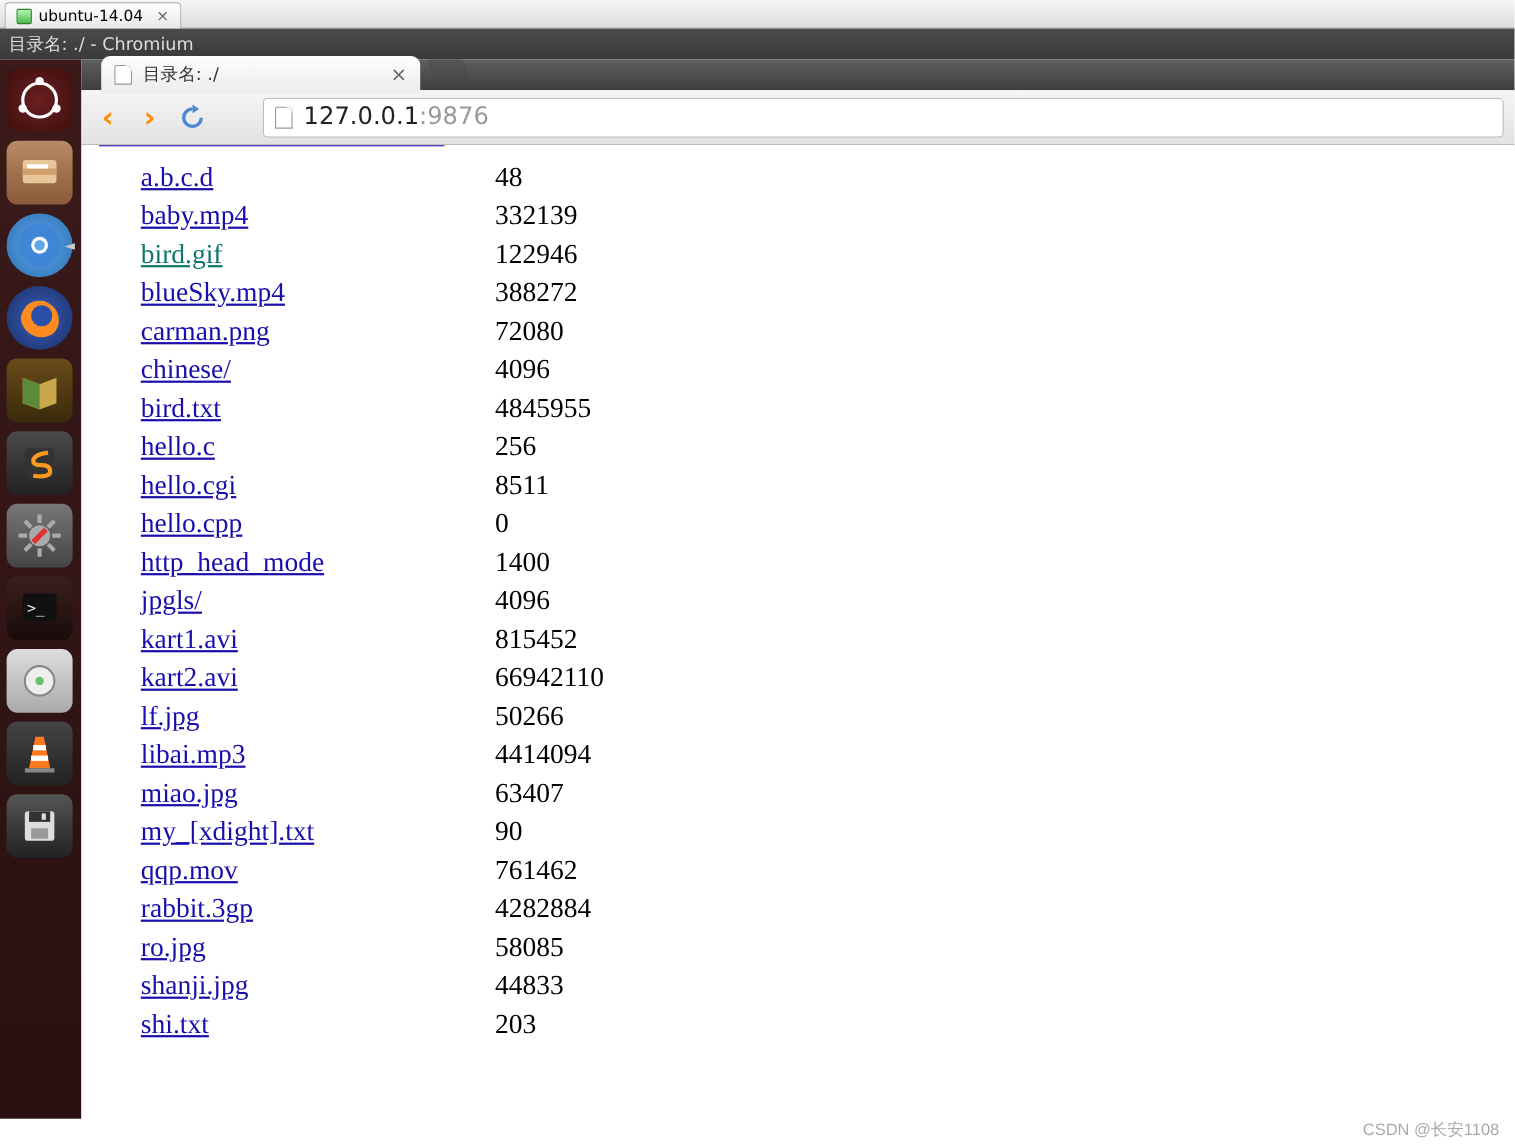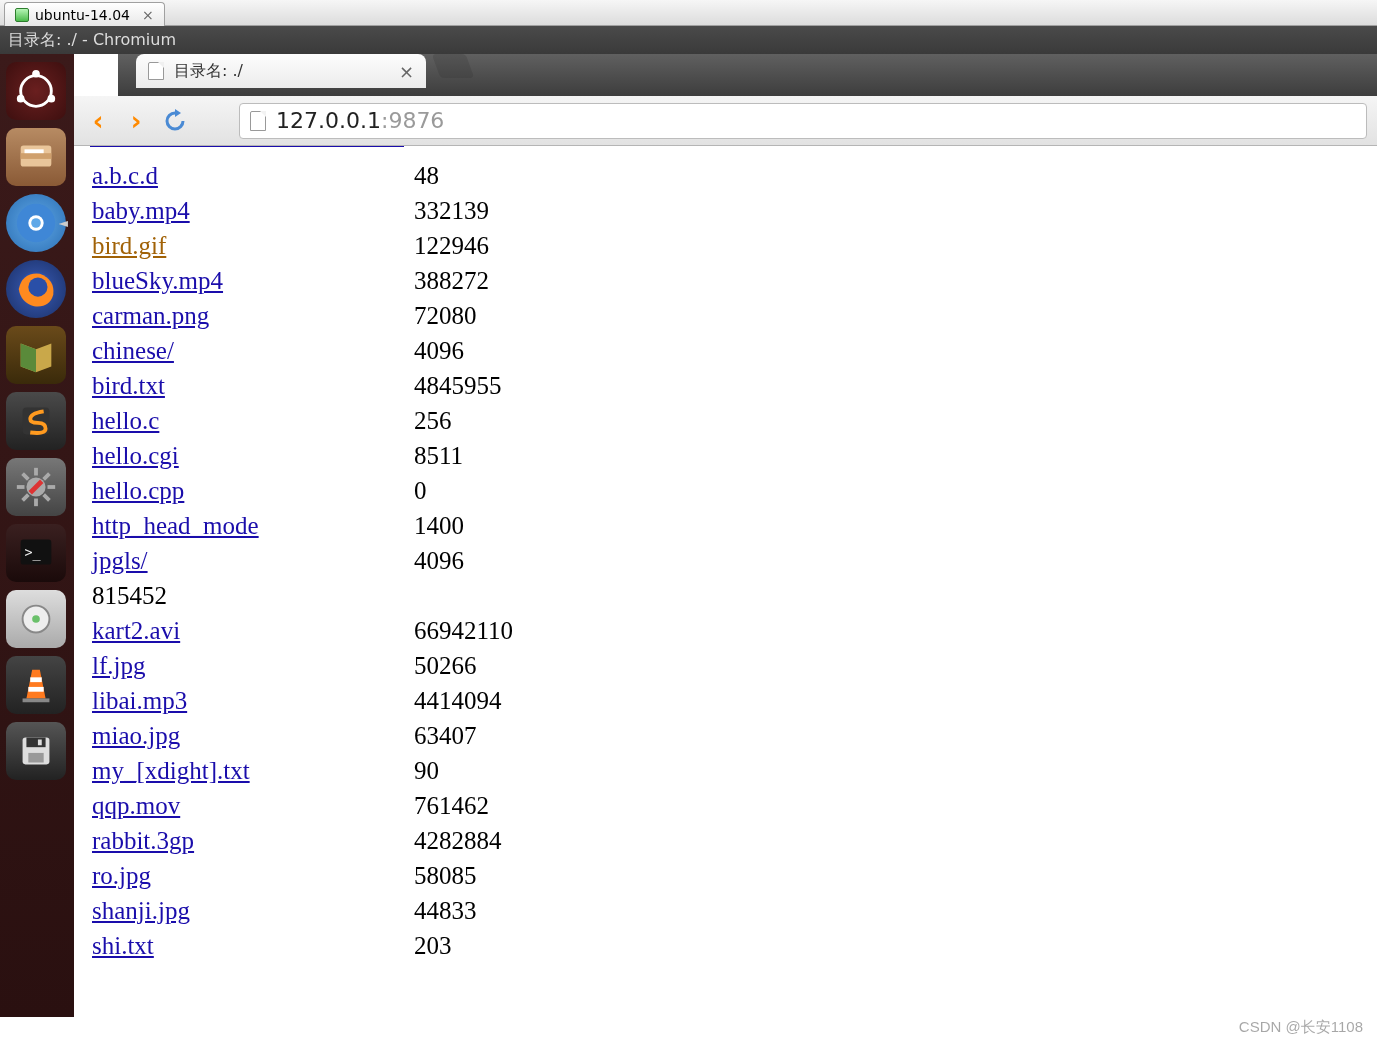--- a/index.html
+++ b/index.html
@@ -19,21 +19,21 @@
 
   
   .launcher { width:74px; background: linear-gradient(180deg,#3b1a1a,#2a1010); padding:8px 6px; display:flex; flex-direction:column; gap:8px; }
   .launch-item { width:60px; height:58px; border-radius:10px; display:flex; align-items:center; justify-content:center; }
   .launch-item svg { width:46px; height:46px; }
   .launcher .arrow-left { position:relative; }
   .launcher .arrow-left::after { content:"◄"; position:absolute; right:-2px; top:22px; color:#ccc; font-size:12px; }
 
   
   .chromium { flex:1; display:flex; flex-direction:column; }
-  .tabstrip { height:42px; background:linear-gradient(#606060,#3d3d3d); display:flex; align-items:flex-start; padding-left:18px;margin-left:44px; }
+  .tabstrip { height:28px; background:linear-gradient(#606060,#3d3d3d); display:flex; align-items:center; padding-left:18px; }
   .ctab { width:290px; height:34px; background:linear-gradient(#fdfdfd,#ececec); border-radius:8px 8px 0 0; display:flex; align-items:center; padding:0 12px; position:relative; }
   .ctab:before, .ctab:after { content:""; position:absolute; bottom:0; width:14px; height:14px; }
   .ctab .favicon { width:16px; height:18px; border:1px solid #999; border-radius:2px 2px 0 0; position:relative; background:#fff; margin-right:10px; }
   .ctab .favicon:after { content:""; position:absolute; right:-1px; top:-1px; border-top:6px solid #f0f0f0; border-left:6px solid transparent; }
   .ctab .title { font-size:16px; color:#333; flex:1; }
   .ctab .close { font-size:18px; color:#666; }
   .newtab { width:34px; height:24px; background:linear-gradient(#555,#454545); margin:0 0 4px 10px; border-radius:4px; transform:skewX(20deg); }
 
   .toolbar { height:50px; background:linear-gradient(#f5f5f5,#e2e2e2); border-bottom:1px solid #b5b5b5; display:flex; align-items:center; padding:0 10px; gap:10px; }
   .navbtn { width:28px; height:28px; display:flex; align-items:center; justify-content:center; font-size:26px; font-weight:bold; }
@@ -45,22 +45,22 @@
   .omnibox .page-ic { width:16px; height:20px; border:1px solid #999; background:#fff; border-radius:2px 2px 0 0; position:relative; }
   .omnibox .page-ic:after { content:""; position:absolute; right:-1px; top:-1px; border-top:6px solid #f3f3f3; border-left:6px solid transparent; }
   .omnibox .addr { font-size:22px; color:#222; }
   .omnibox .addr .port { color:#9a9a9a; }
 
   
   .pagewrap { flex:1; overflow:hidden; background:#fff; position:relative; }
   .topline { position:absolute; left:16px; top:-2px; width:314px; border-bottom:3px solid #1a0dab; }
   .listing { padding:12px 18px; font-family:"Times New Roman", serif; font-size:25px; line-height:1.4; }
   .row { display:flex; }
-  .row a { color:#1a0dab; text-decoration:underline; width:322px; }
-  .row a.visited { color:#a16207; }
+  .row a { color:#1a0dab; text-decoration:underline; width:322px;margin-left:36px; }
+  .row a.visited { color:#0f766e; }
   .row .sz { color:#000; }
 
   
   .watermark { position:absolute; right:14px; bottom:4px; font-size:15px; color:rgba(0,0,0,.35); font-family:Liberation Sans, sans-serif; }
 
   
   .bottom-gap { height:24px; background:#fff; }
 </style>
 </head>
 <body>
@@ -239,20 +239,21 @@
           </div>
           <div class="row">
             <a href="#">http_head_mode</a>
             <span class="sz">1400</span>
           </div>
           <div class="row">
             <a href="#">jpgls/</a>
             <span class="sz">4096</span>
           </div>
           <div class="row">
+            <a href="#">kart1.avi</a>
             <span class="sz">815452</span>
           </div>
           <div class="row">
             <a href="#">kart2.avi</a>
             <span class="sz">66942110</span>
           </div>
           <div class="row">
             <a href="#">lf.jpg</a>
             <span class="sz">50266</span>
           </div>

